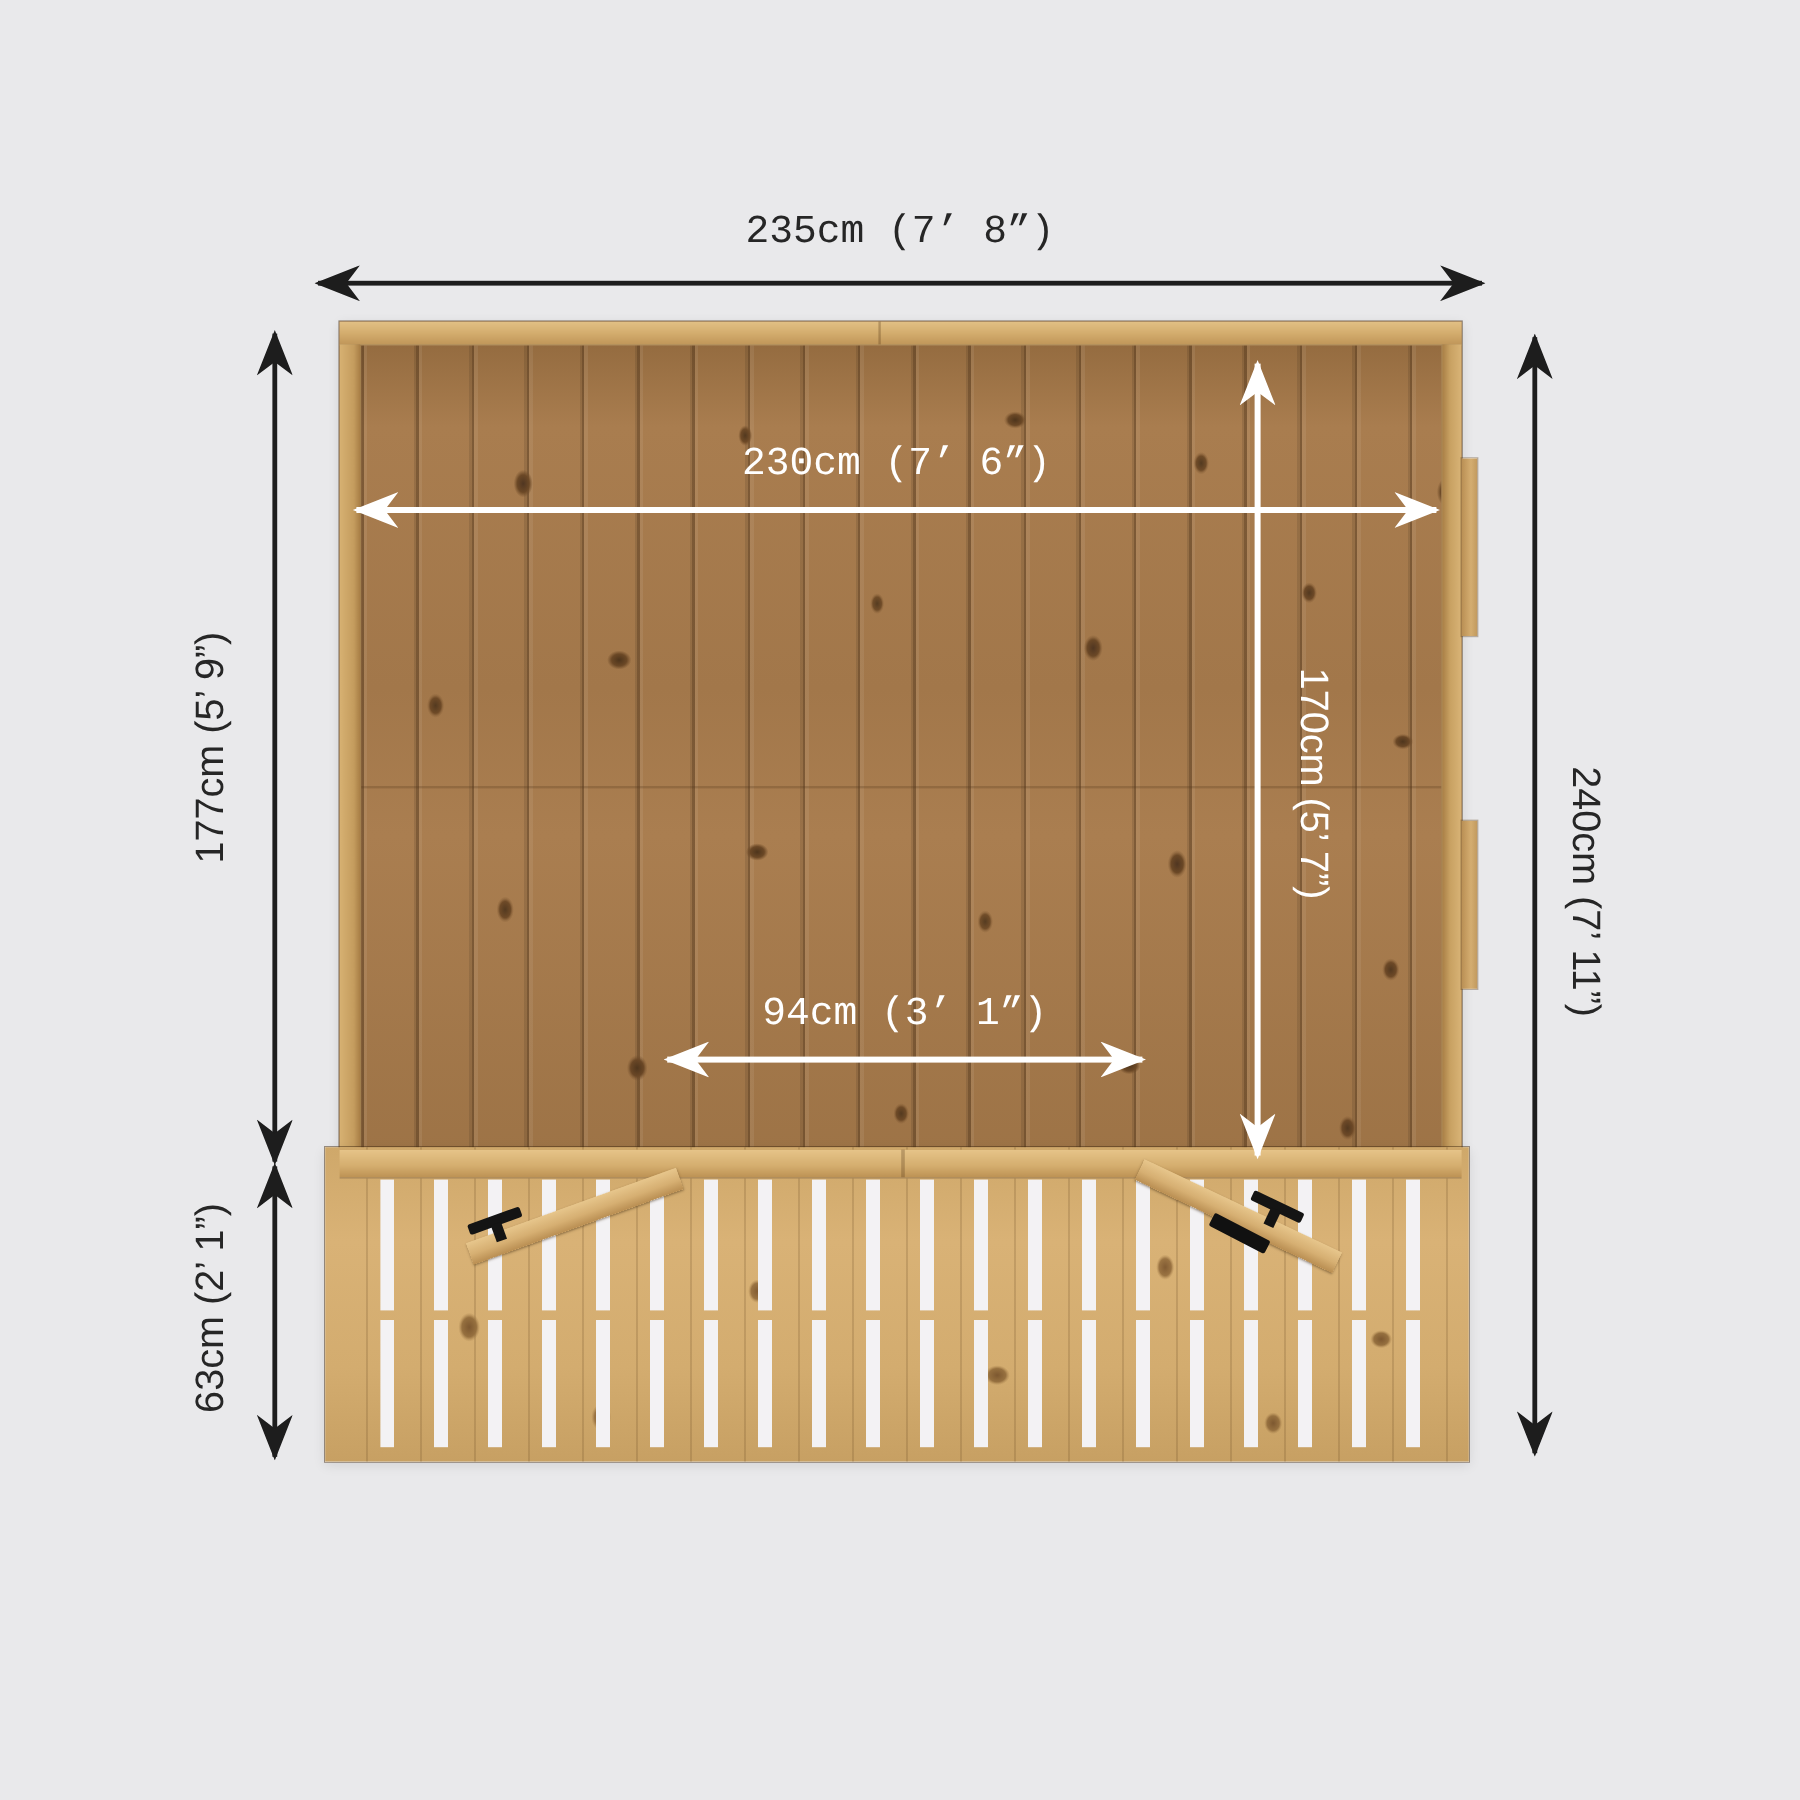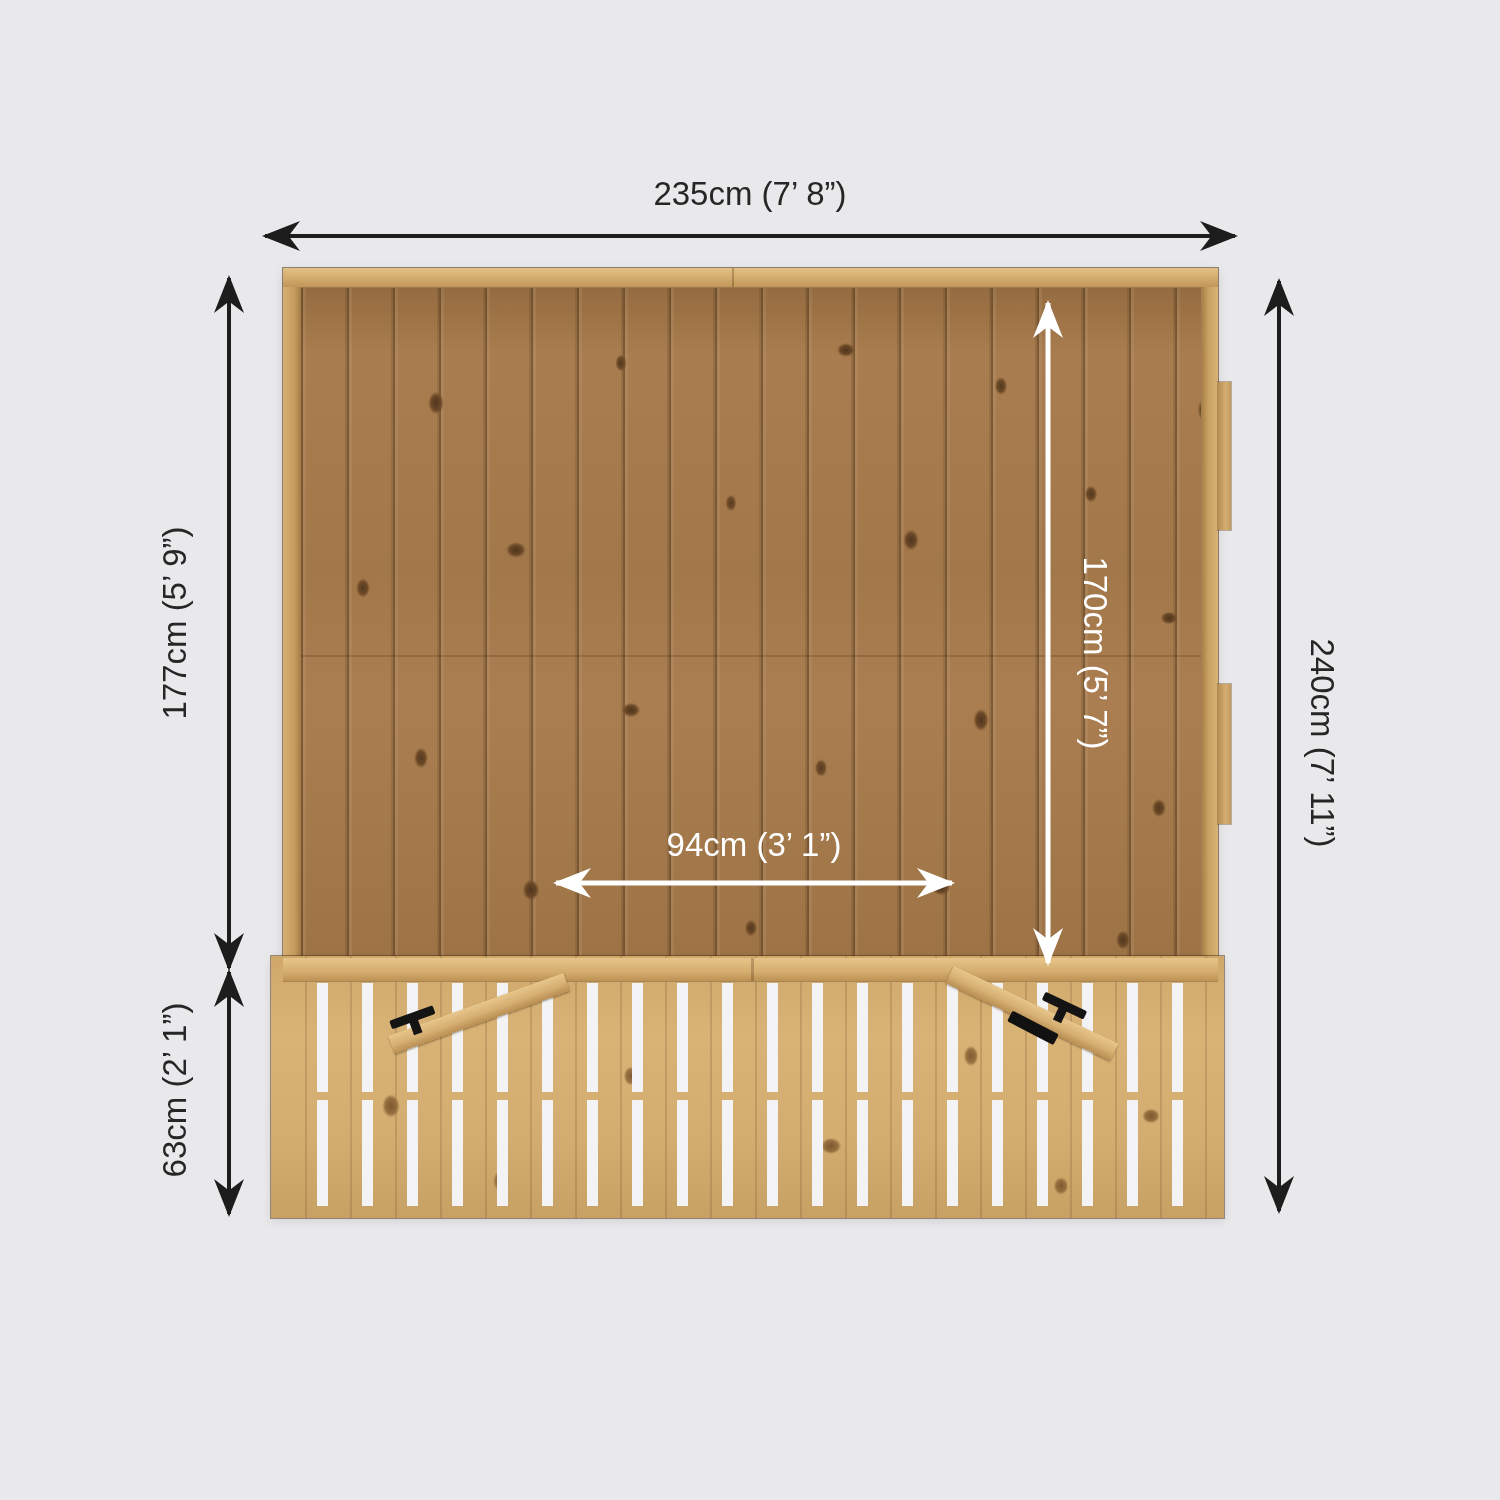--- a/index.html
+++ b/index.html
@@ -28,21 +28,21 @@
   .dim.light .head{background:#ffffff;}
   .dim.h .head{width:38px;height:30px;top:50%;transform:translateY(-50%);}
   .dim.v .head{width:30px;height:38px;left:50%;transform:translateX(-50%);}
   .dim.h .head.start{left:-3px;clip-path:polygon(0% 50%,100% 0%,70% 50%,100% 100%);}
   .dim.h .head.end{right:-3px;clip-path:polygon(100% 50%,0% 0%,30% 50%,0% 100%);}
   .dim.v .head.start{top:-3px;clip-path:polygon(50% 0%,0% 100%,50% 70%,100% 100%);}
   .dim.v .head.end{bottom:-3px;clip-path:polygon(50% 100%,0% 0%,50% 30%,100% 0%);}
 
   .lbl{font-size:33px;line-height:1.15;color:#262626;white-space:nowrap;}
   .dim.light .lbl{color:#ffffff;}
-  .lbl-above{position:absolute;left:0;right:0;bottom:100%;margin-bottom:6px;text-align:center;}
+  .lbl-above{position:absolute;left:0;right:0;bottom:100%;margin-bottom:6px;text-align:center;font-family:Liberation Mono, monospace;}
   .lbl-above.tight{margin-bottom:2px;}
   .lbl-v{position:absolute;}
 
   
   .shed{
     position:absolute;left:283px;top:268px;width:935px;height:700px;
     box-shadow:0 0 0 1px rgba(70,45,20,.55), 0 3px 10px rgba(0,0,0,.12);
     background:#a2774a;
   }
   .frame-top{
@@ -175,20 +175,26 @@
     <div class="latch"></div>
   </div>
 
   <div class="dim h dark" style="left:265px;top:219px;width:970px;height:34px;">
     <div class="lbl lbl-above">235cm (7’ 8”)</div>
     <div class="line"></div>
     <div class="head start"></div>
     <div class="head end"></div>
   </div>
 
+  <div class="dim h light" style="left:297px;top:408px;width:900px;height:34px;">
+    <div class="lbl lbl-above tight">230cm (7’ 6”)</div>
+    <div class="line"></div>
+    <div class="head start"></div>
+    <div class="head end"></div>
+  </div>
 
   <div class="dim v light" style="left:1031px;top:303px;width:34px;height:660px;">
     <div class="line"></div>
     <div class="head start"></div>
     <div class="head end"></div>
     <div class="lbl lbl-v" style="left:64px;top:350px;transform:translate(-50%,-50%) rotate(90deg);">170cm (5’ 7”)</div>
   </div>
 
   <div class="dim h light" style="left:556px;top:866px;width:396px;height:34px;">
     <div class="lbl lbl-above tight">94cm (3’ 1”)</div>

